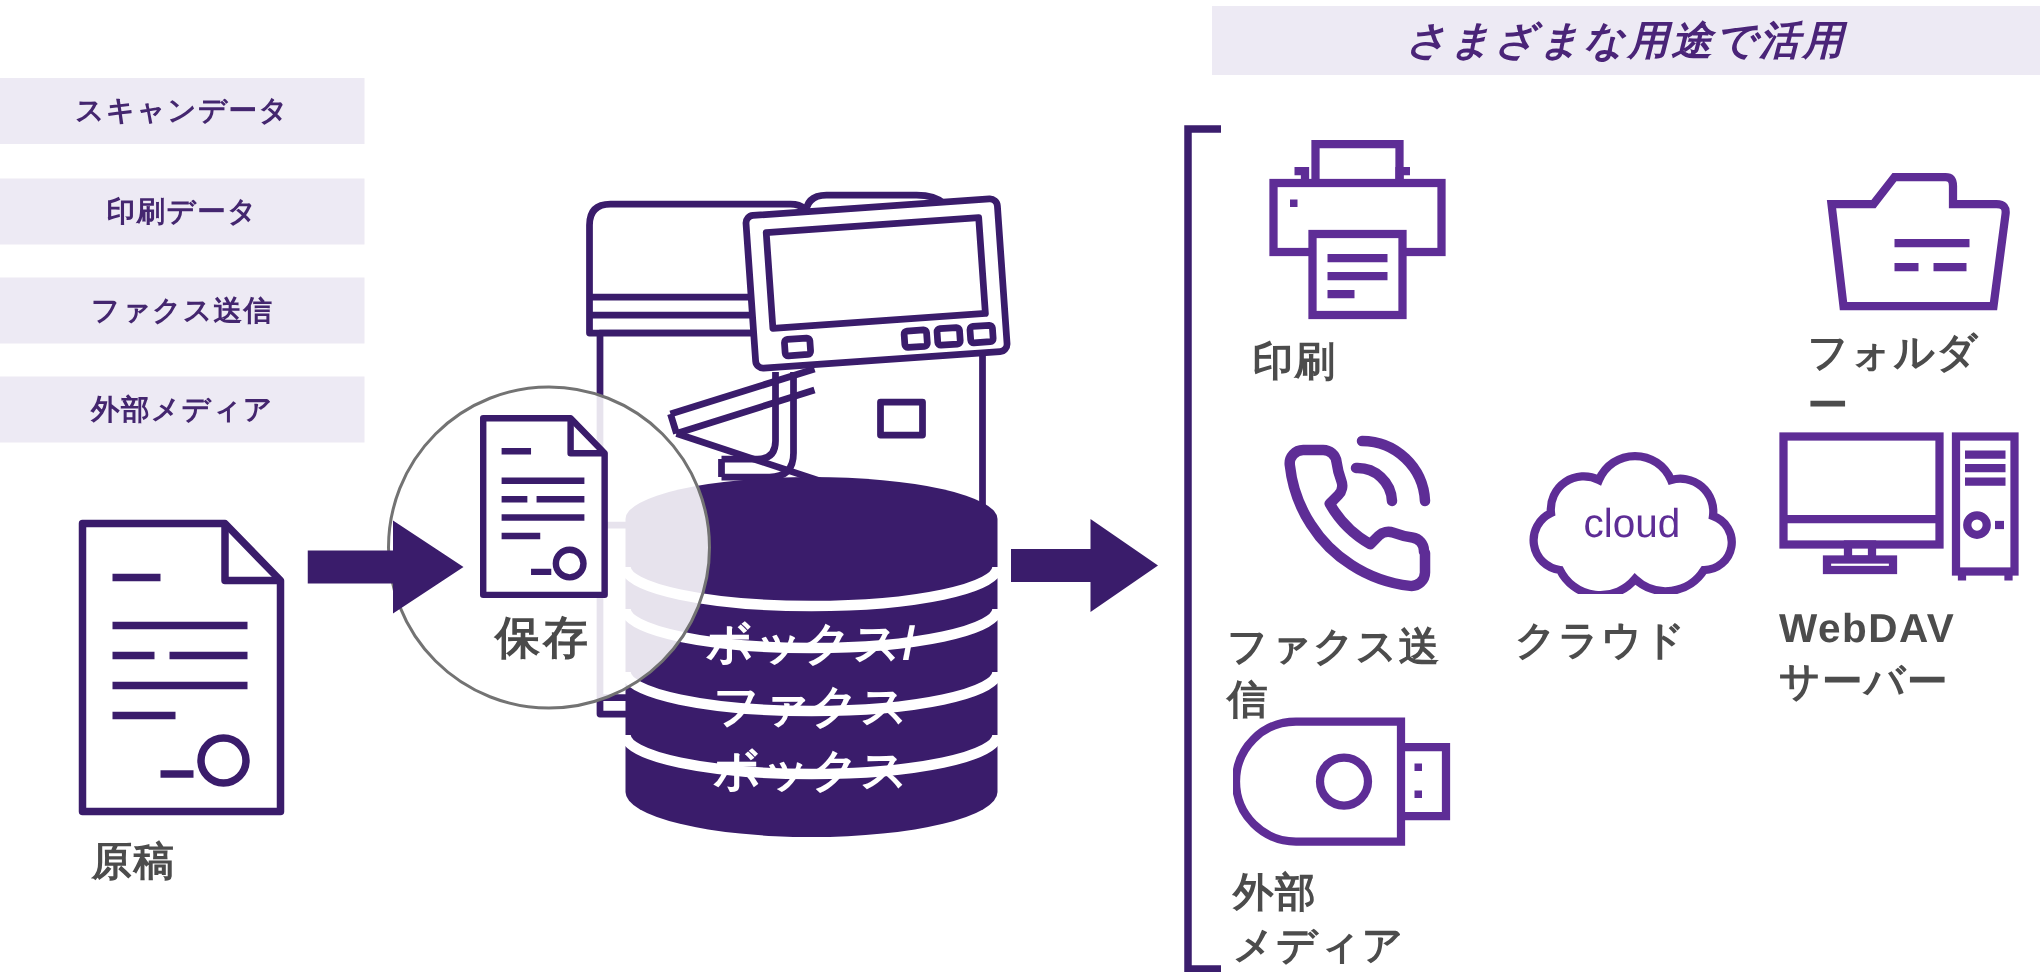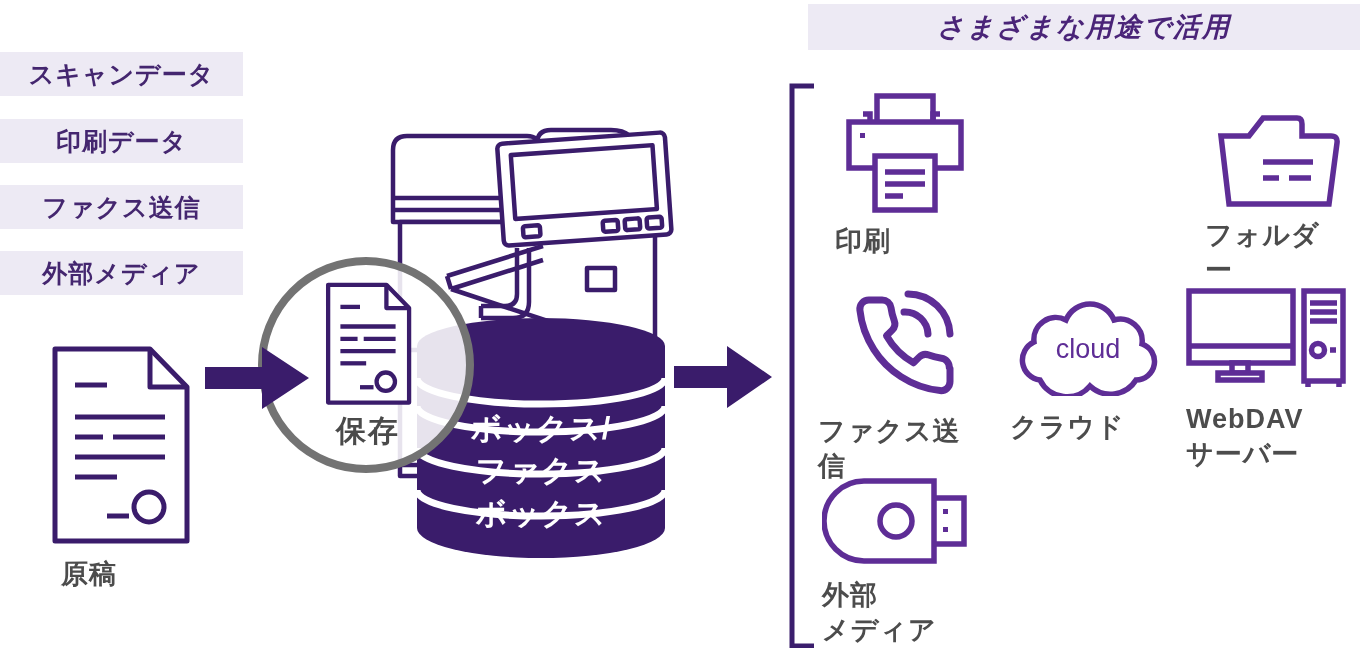--- a/index.html
+++ b/index.html
@@ -4,36 +4,36 @@
 <style>
   html,body{margin:0;padding:0;background:#fff;}
   .stage{
     position:relative;width:1360px;height:648px;background:#ffffff;overflow:hidden;
     font-family:"Liberation Sans","DejaVu Sans",sans-serif;
   }
   
   .inlabel{
     position:absolute;left:0;width:243px;height:44px;background:#edeaf4;
     display:flex;align-items:center;justify-content:center;
-    font-weight:bold;font-size:25px;color:#44266f;letter-spacing:1px;
+    font-weight:bold;font-size:19px;color:#44266f;letter-spacing:1px;
   }
   
   .headerbar{
     position:absolute;left:808px;top:4px;width:552px;height:46px;background:#edeaf4;
     display:flex;align-items:center;justify-content:center;
     font-weight:bold;font-size:27px;color:#4a2478;letter-spacing:2px;font-style:italic;
   }
   .caption{
     position:absolute;text-align:left;font-size:27px;color:#4c4c4c;
     font-weight:600;letter-spacing:1px;white-space:pre-line;line-height:1.3;
   }
   .abs{position:absolute;}
   .magnifier{
     position:absolute;left:258px;top:257px;width:216px;height:216px;box-sizing:border-box;
-    border:8px solid #737373;border-radius:50%;background:rgba(255,255,255,0.88);z-index:3;
+    border:2px solid #737373;border-radius:50%;background:rgba(255,255,255,0.88);z-index:3;
   }
   .save-label{
     position:absolute;left:0;top:146px;width:204px;text-align:center;
     font-size:30px;font-weight:600;color:#4a4a4a;letter-spacing:2px;
   }
   .z1{z-index:1}.z2{z-index:2}.z4{z-index:4}
   svg{display:block}
   .cyl-text{font-weight:bold;font-size:31px;letter-spacing:1px;}
   .cloud-word{font-size:27px;fill:#5e2d96;}
 </style>

